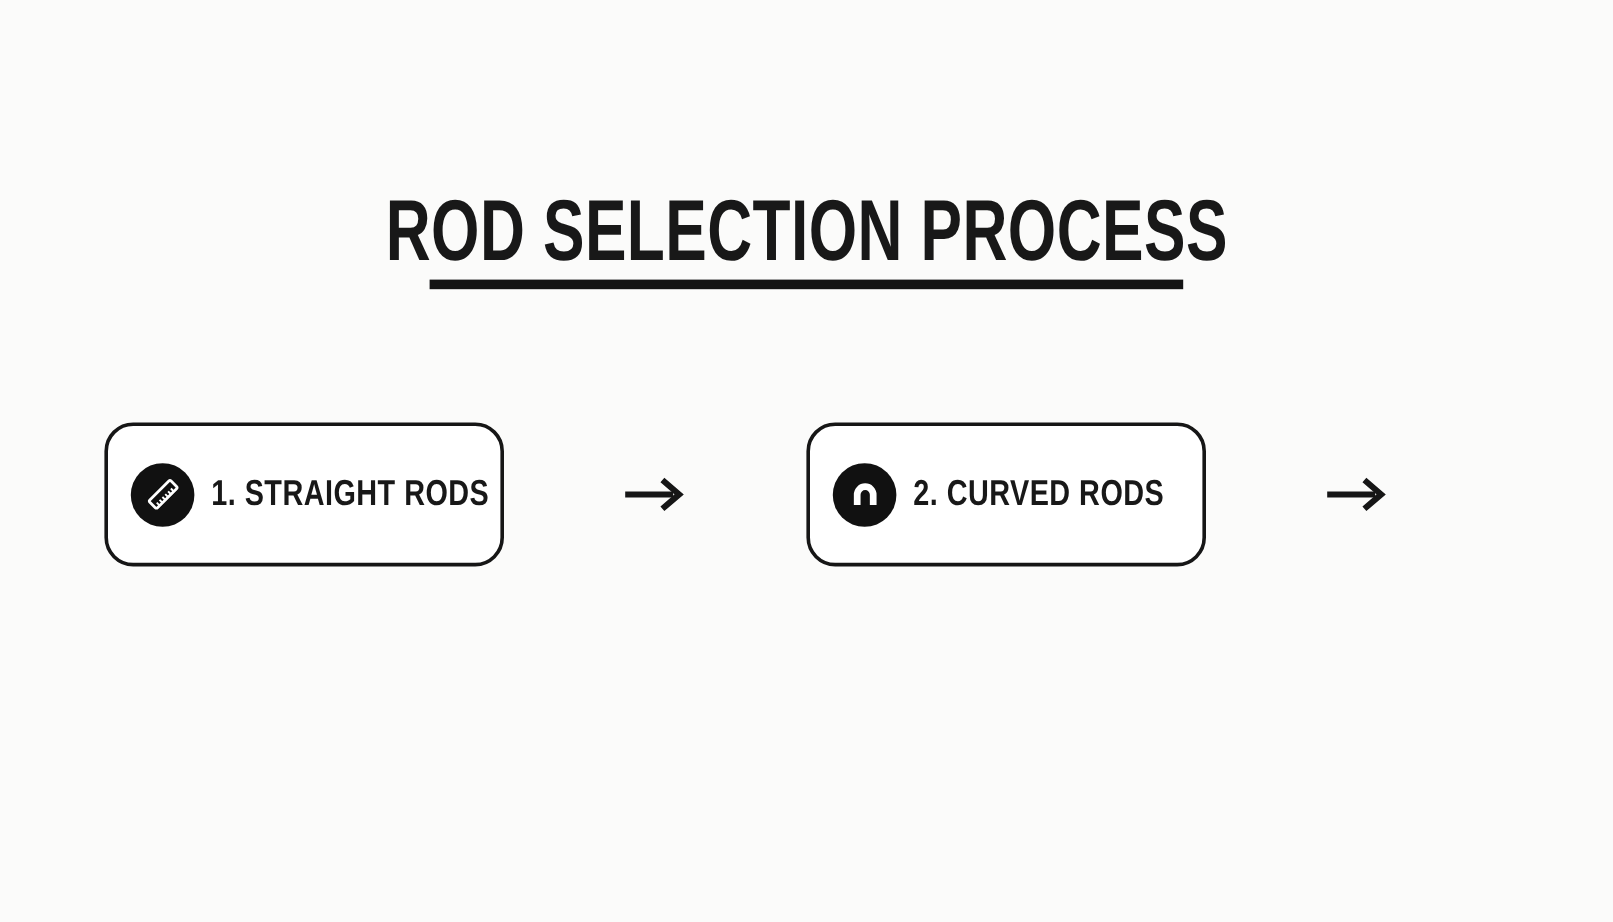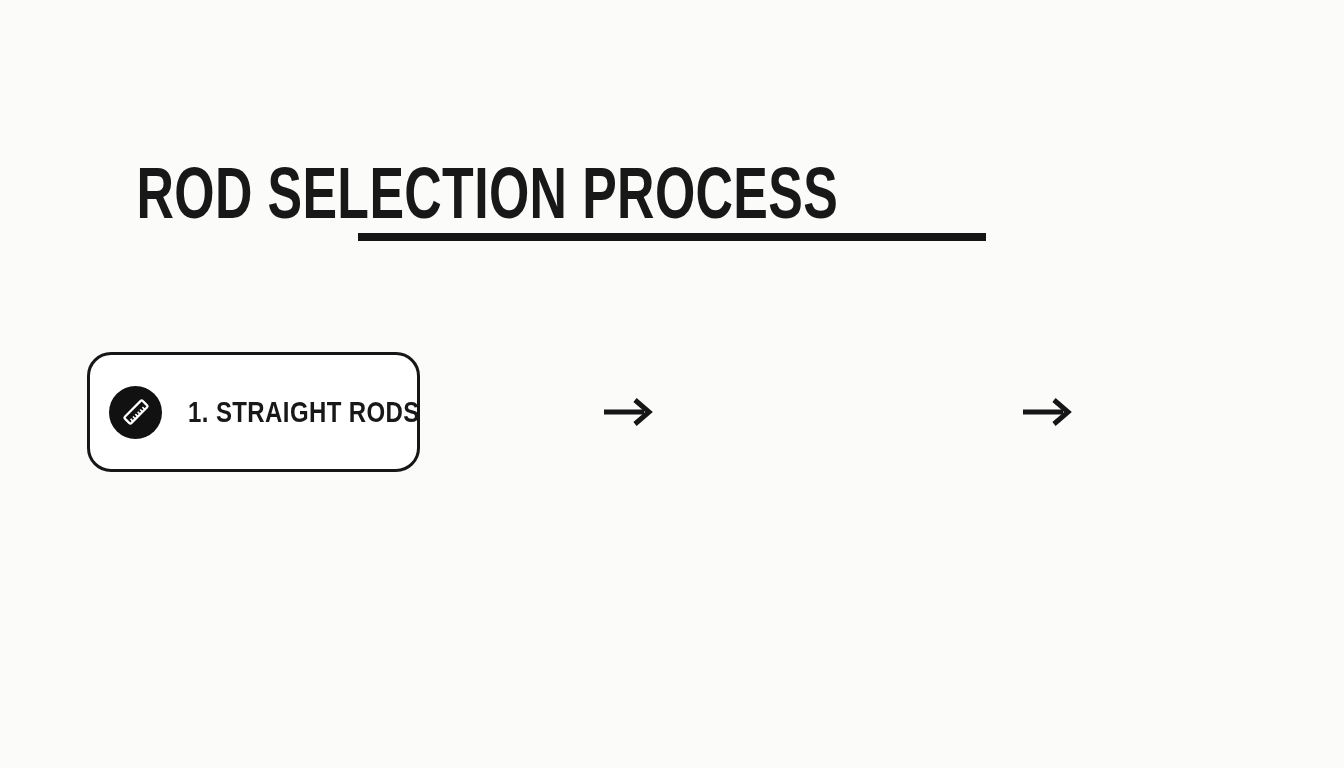--- a/index.html
+++ b/index.html
@@ -9,21 +9,21 @@
     font-family: "Liberation Sans", sans-serif;
     position: relative;
   }
 
   
   .title-wrap {
     position: absolute;
     top: 152px;
     left: 0;
     width: 100%;
-    text-align: left;
+    text-align: center;
   }
   .title {
     display: inline-block;
     font-size: 72px;
     font-weight: 700;
     color: #181818;
     letter-spacing: 0.5px;
     transform: scaleX(0.72);
     transform-origin: center;
     white-space: nowrap;
@@ -51,21 +51,20 @@
   }
   .step-box {
     width: 333px;
     height: 120px;
     background: #ffffff;
     border: 3px solid #161616;
     border-radius: 24px;
     display: flex;
     align-items: center;
     padding-left: 19px;
-    gap: 12px;
   }
   .icon-circle {
     width: 53px;
     height: 53px;
     min-width: 53px;
     border-radius: 50%;
     background: #111111;
     display: flex;
     align-items: center;
     justify-content: center;
@@ -111,20 +110,28 @@
     <span class="step-label">1. STRAIGHT RODS</span>
   </div>
 
   <div class="arrow">
     <svg width="58" height="40" viewBox="0 0 58 40">
       <path d="M4 20 H44" stroke="#161616" stroke-width="5" fill="none"></path>
       <path d="M35 8 L49 20 L35 32" stroke="#161616" stroke-width="5" fill="none" stroke-linejoin="miter"></path>
     </svg>
   </div>
 
+  <div class="step-box">
+    <div class="icon-circle">
+      <svg width="32" height="32" viewBox="0 0 24 24">
+        <path d="M7 18.6 V12.2 a5 5 0 0 1 10 0 V18.6" fill="none" stroke="#ffffff" stroke-width="4.2" stroke-linecap="butt"></path>
+      </svg>
+    </div>
+    <span class="step-label">2. CURVED RODS</span>
+  </div>
 
   <div class="arrow">
     <svg width="58" height="40" viewBox="0 0 58 40">
       <path d="M4 20 H44" stroke="#161616" stroke-width="5" fill="none"></path>
       <path d="M35 8 L49 20 L35 32" stroke="#161616" stroke-width="5" fill="none" stroke-linejoin="miter"></path>
     </svg>
   </div>
 
 
 </div>

